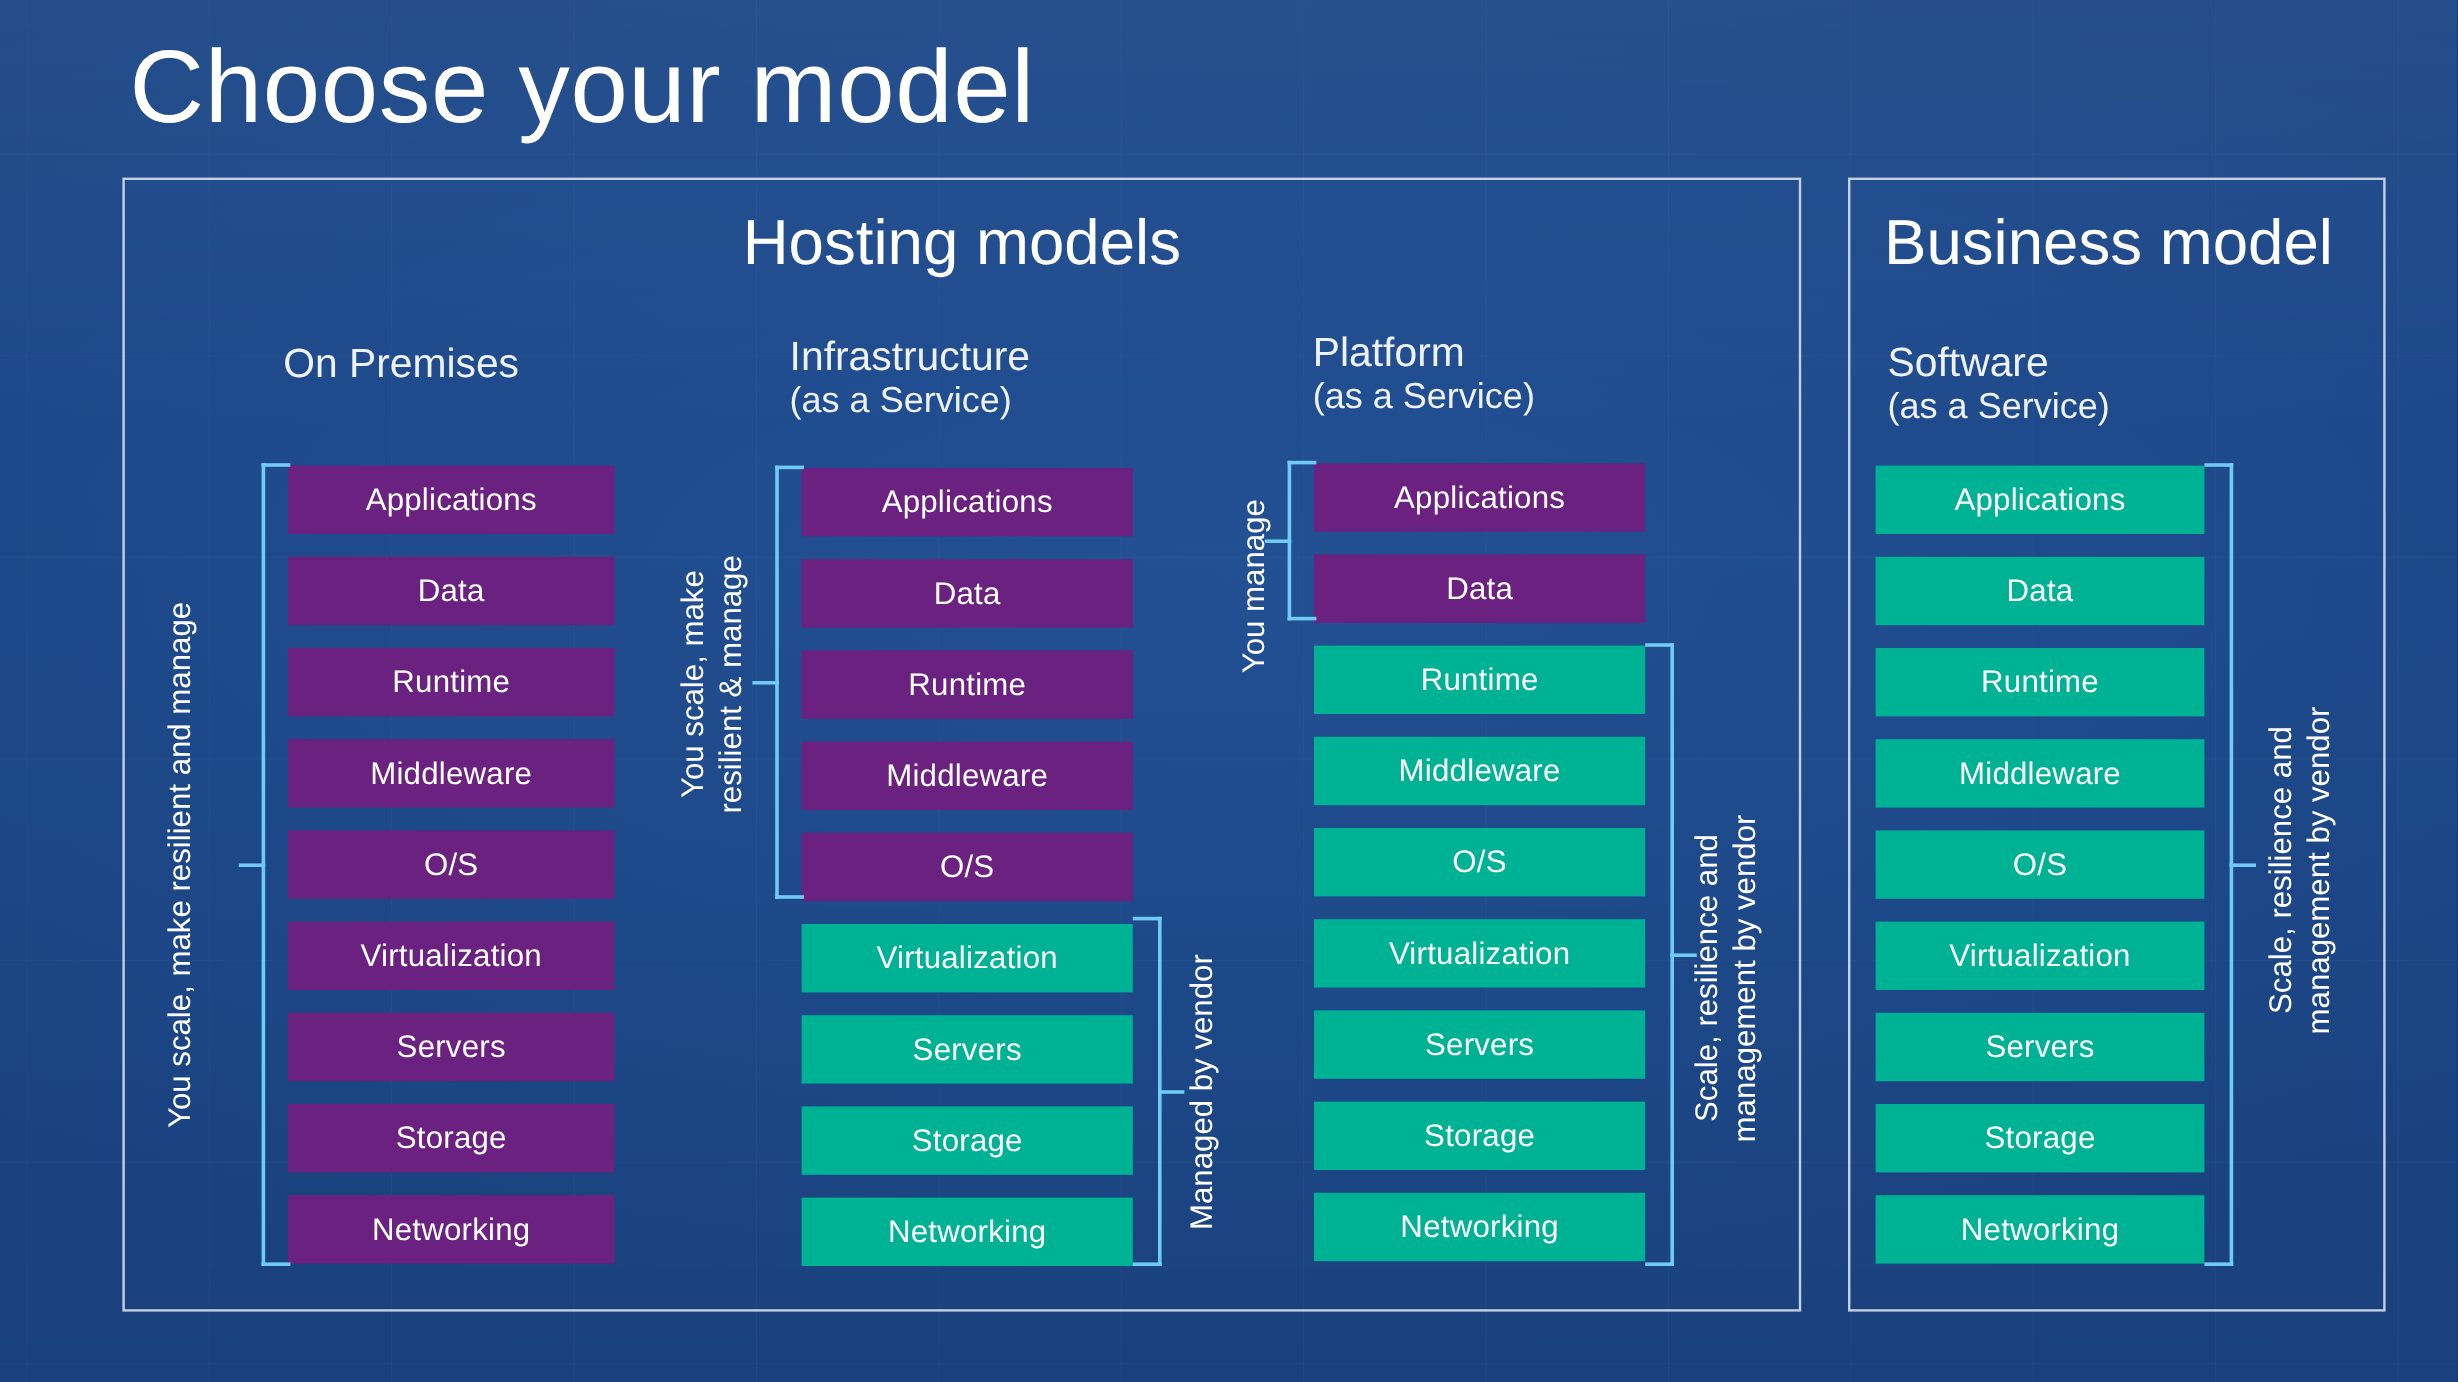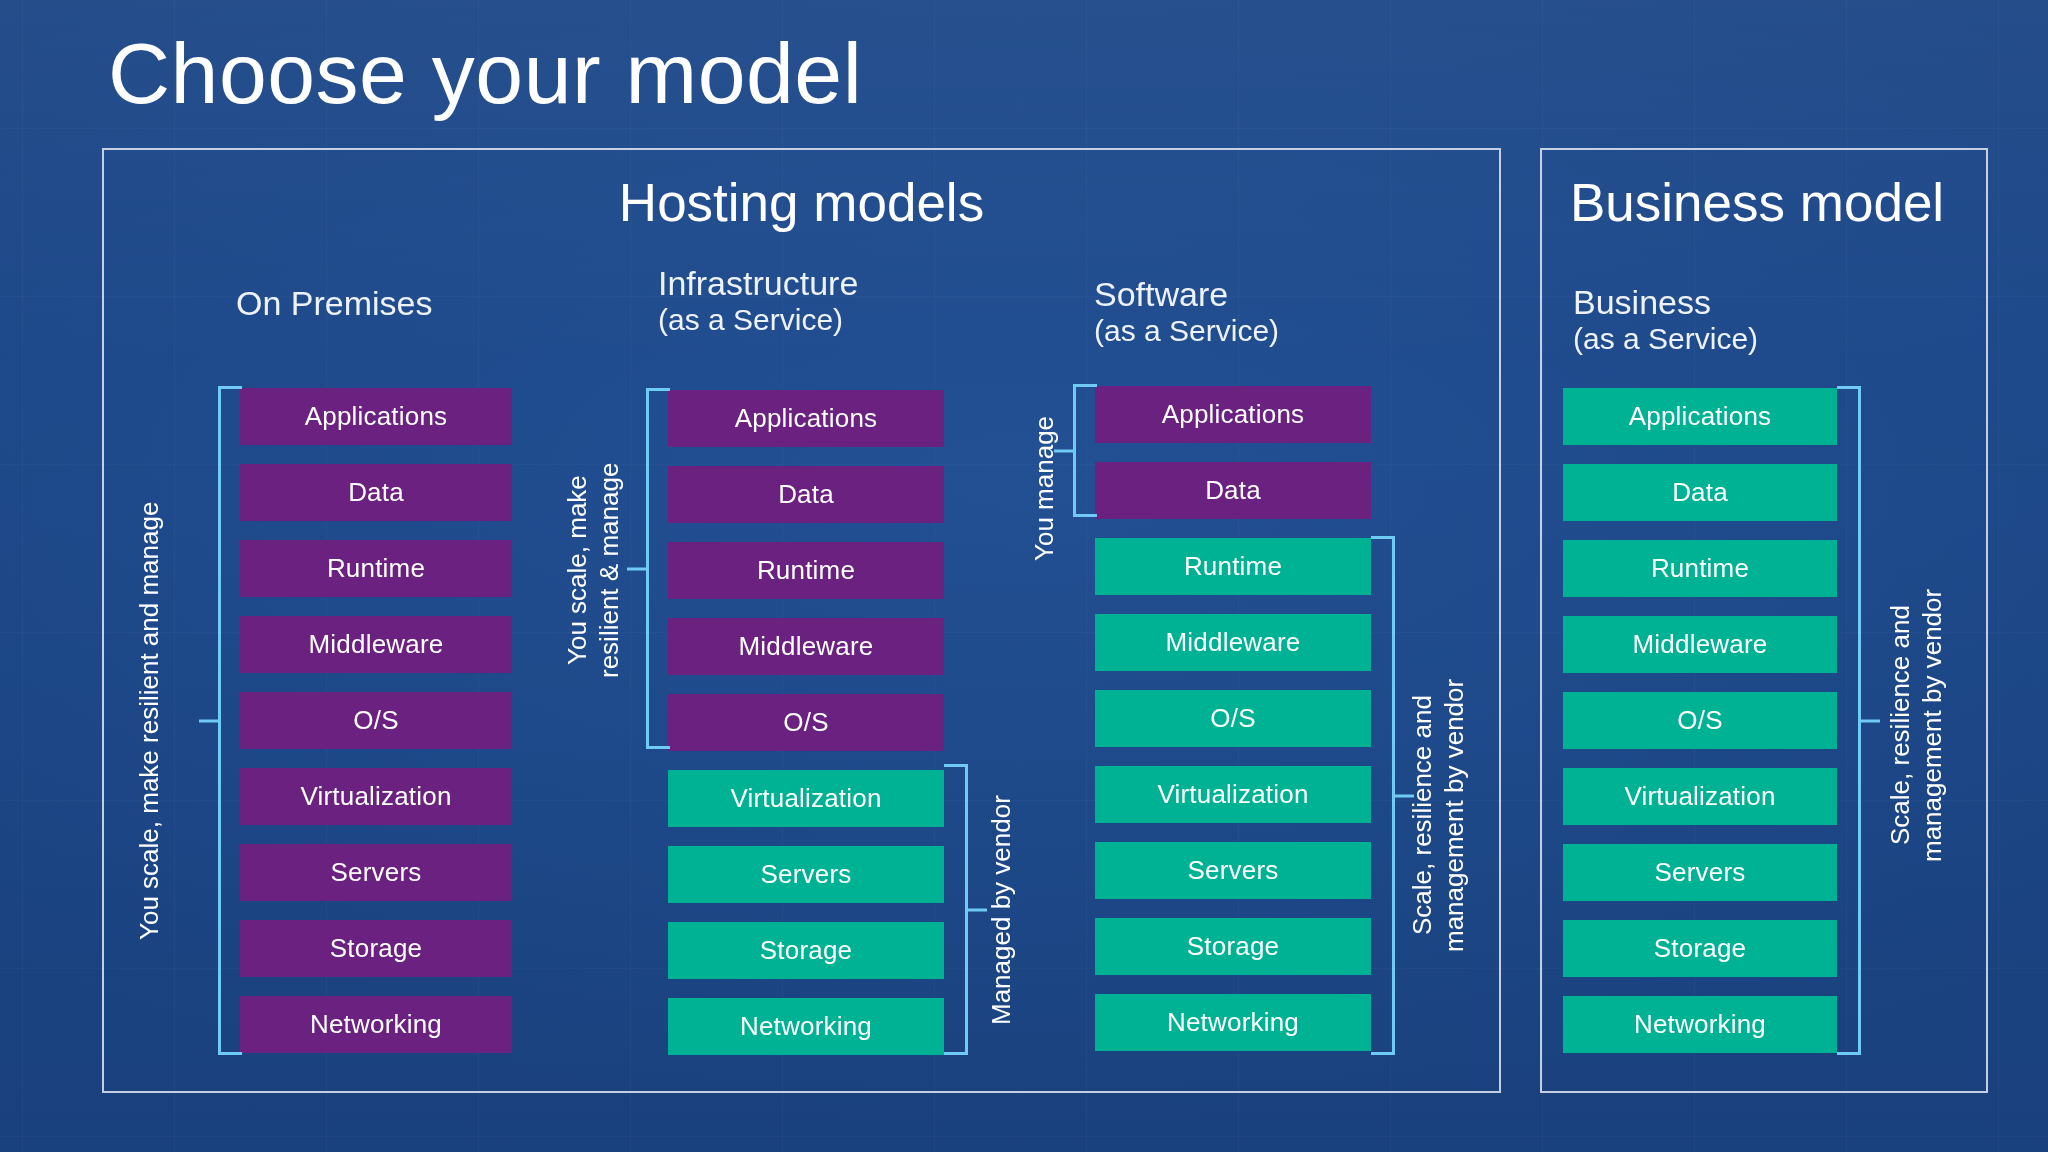--- a/index.html
+++ b/index.html
@@ -165,21 +165,21 @@
     </div>
 
     <div class="bracket left" style="left:218px; top:386px; width:24px; height:669px;">
       <span class="nub"></span>
     </div>
 
     <div class="vcap" style="left:134px; top:455px; height:532px; width:38px;">You scale, make resilient and manage</div>
   </div>
 
   <div class="column" id="col-infrastructure">
-    <div class="col-head" style="left:658px; top:264px;">
+    <div class="col-head" style="left:658px; top:278px;">
       <span>Infrastructure</span>
       <span class="sub">(as a Service)</span>
     </div>
 
     <div class="stack" style="left:668px; top:390px; width:276px; height:665px;">
       <div class="layer purple" style="top:0px">Applications</div>
       <div class="layer purple" style="top:76px">Data</div>
       <div class="layer purple" style="top:152px">Runtime</div>
       <div class="layer purple" style="top:228px">Middleware</div>
       <div class="layer purple" style="top:304px">O/S</div>
@@ -198,21 +198,21 @@
 
     <div class="bracket right" style="left:944px; top:764px; width:24px; height:291px;">
       <span class="nub"></span>
     </div>
 
     <div class="vcap" style="left:986px; top:770px; height:280px; width:38px;">Managed by vendor</div>
   </div>
 
   <div class="column" id="col-platform">
     <div class="col-head" style="left:1094px; top:275px;">
-      <span>Software</span>
+      <span>Platform</span>
       <span class="sub">(as a Service)</span>
     </div>
 
     <div class="stack" style="left:1095px; top:386px; width:276px; height:665px;">
       <div class="layer purple" style="top:0px">Applications</div>
       <div class="layer purple" style="top:76px">Data</div>
       <div class="layer teal" style="top:152px">Runtime</div>
       <div class="layer teal" style="top:228px">Middleware</div>
       <div class="layer teal" style="top:304px">O/S</div>
       <div class="layer teal" style="top:380px">Virtualization</div>
@@ -230,21 +230,21 @@
     <div class="bracket right" style="left:1371px; top:536px; width:24px; height:519px;">
       <span class="nub"></span>
     </div>
 
     <div class="vcap" style="left:1407px; top:660px; height:310px; width:76px;">Scale, resilience and
 management by vendor</div>
   </div>
 
   <div class="column" id="col-software">
     <div class="col-head" style="left:1573px; top:283px;">
-      <span>Business</span>
+      <span>Software</span>
       <span class="sub">(as a Service)</span>
     </div>
 
     <div class="stack" style="left:1563px; top:388px; width:274px; height:665px;">
       <div class="layer teal" style="top:0px">Applications</div>
       <div class="layer teal" style="top:76px">Data</div>
       <div class="layer teal" style="top:152px">Runtime</div>
       <div class="layer teal" style="top:228px">Middleware</div>
       <div class="layer teal" style="top:304px">O/S</div>
       <div class="layer teal" style="top:380px">Virtualization</div>

